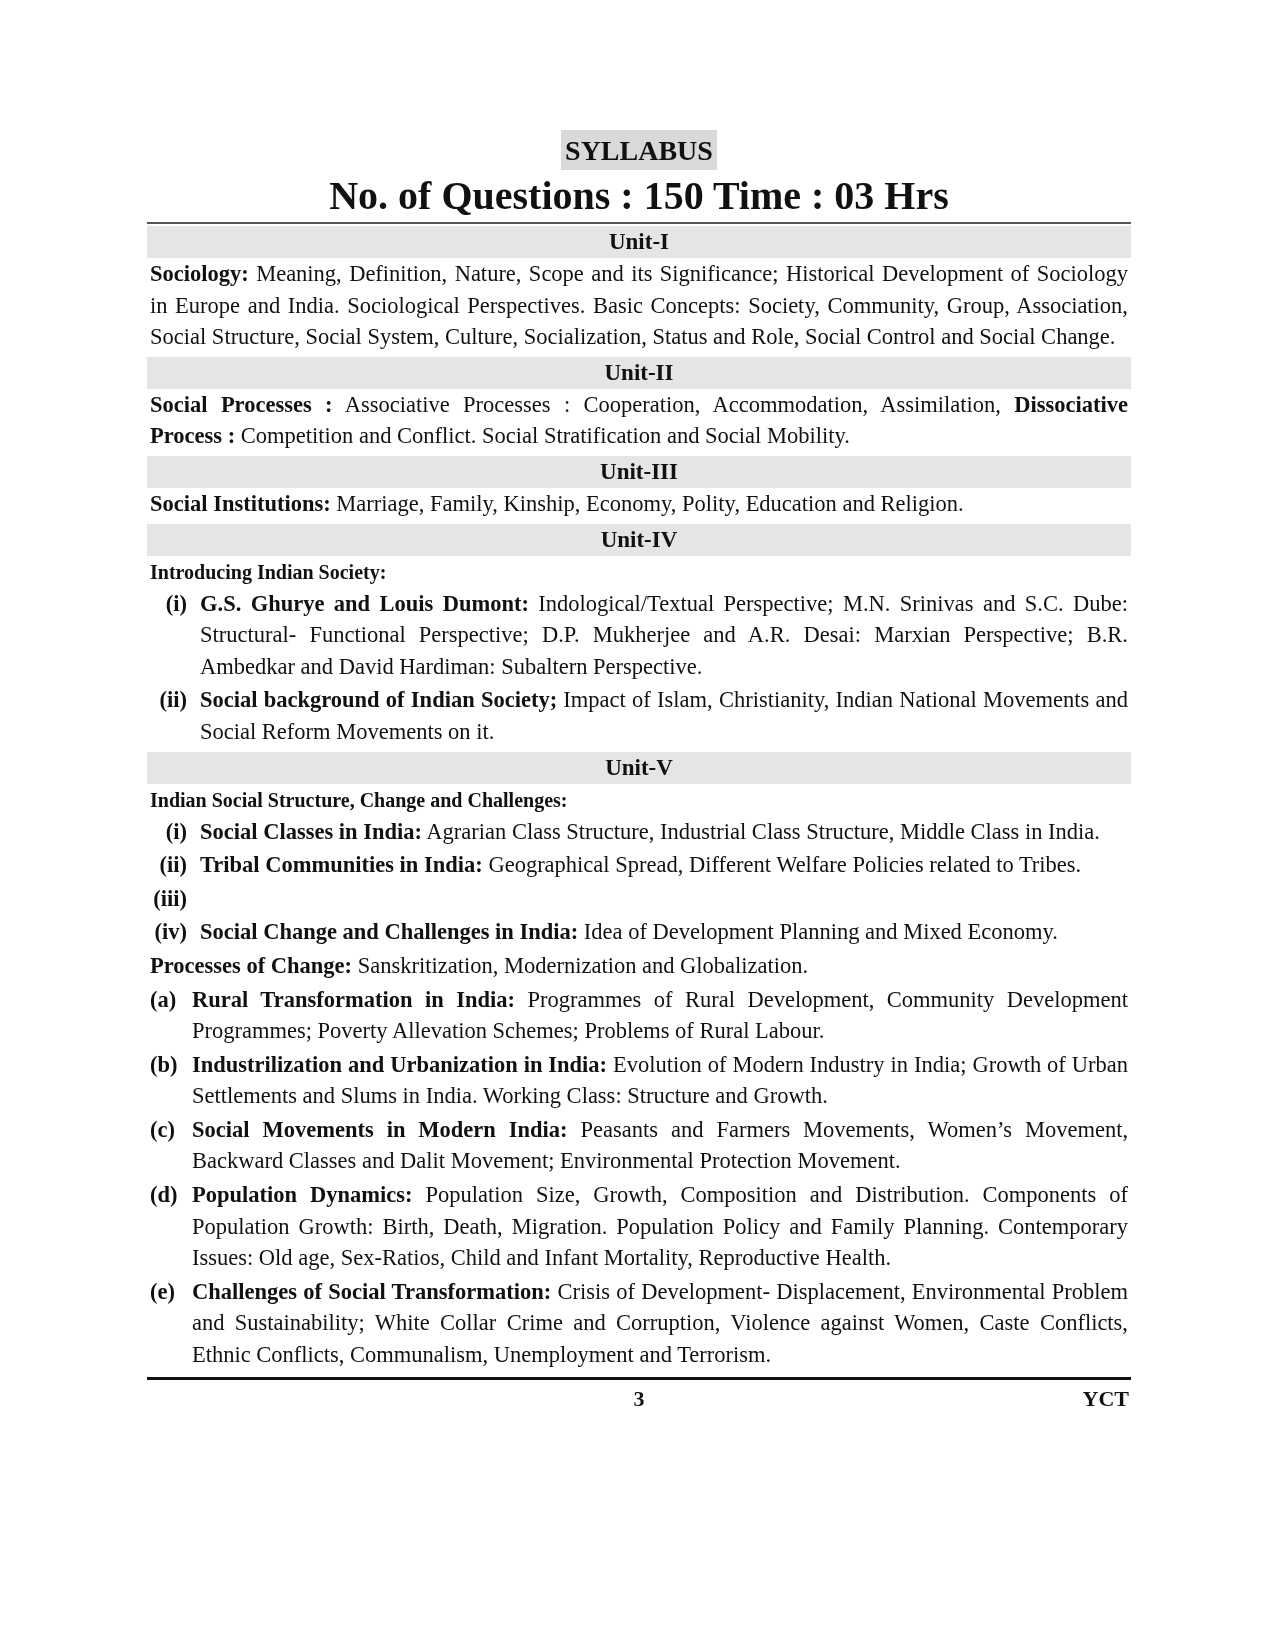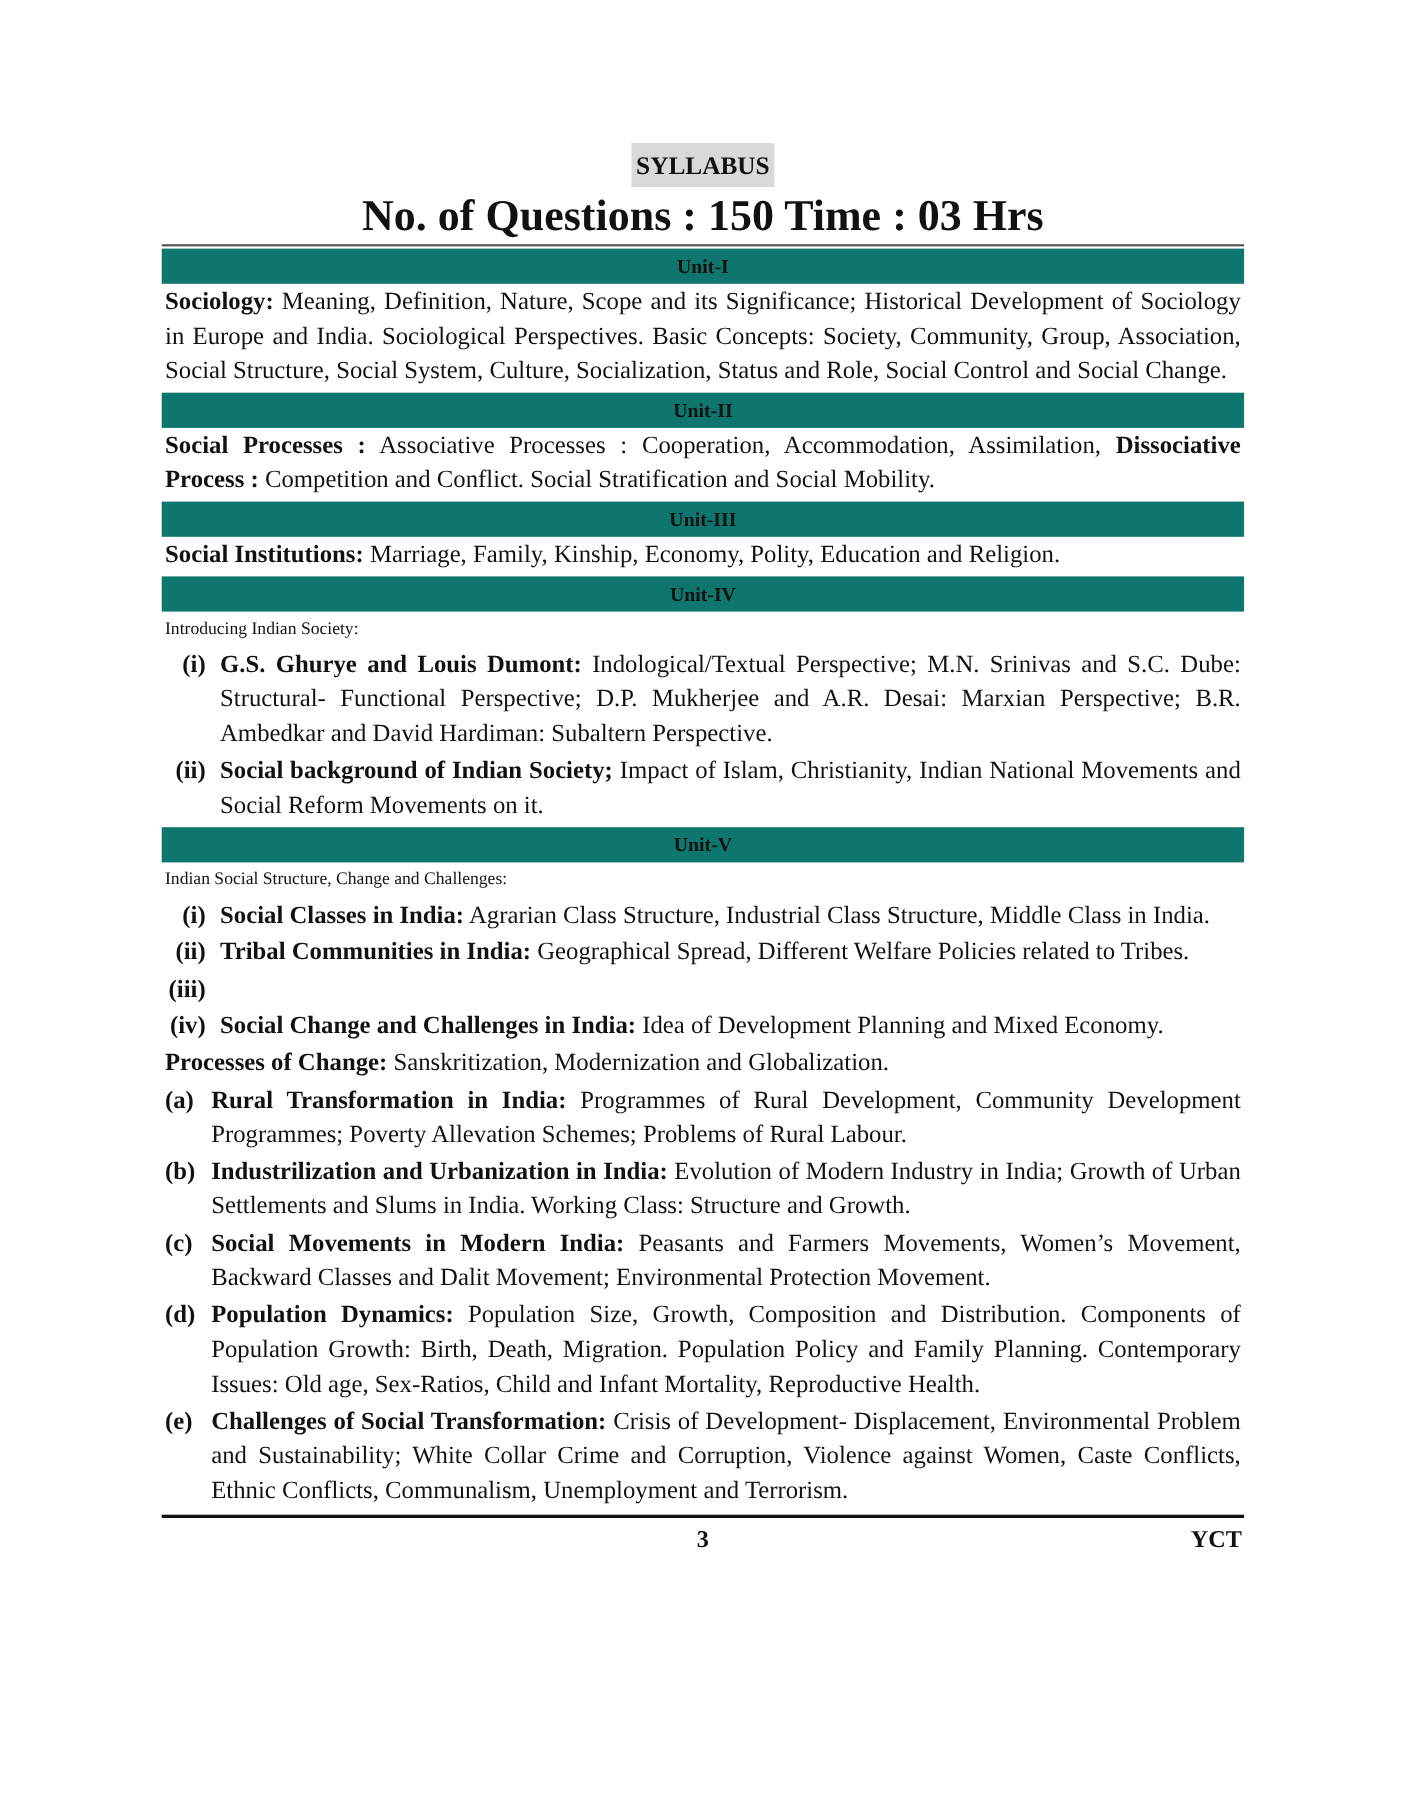--- a/index.html
+++ b/index.html
@@ -6,43 +6,43 @@
   body {
     width: 1275px; height: 1650px; position: relative; overflow: hidden;
     font-family: "Liberation Serif", "DejaVu Serif", serif; color: #111;
   }
   .page {
     position: absolute; left: 147px; top: 124px; width: 984px;
   }
   .title-block { text-align: center; }
   .syllabus-title {
     display: inline-block; background: #d9d9d9; font-weight: bold;
-    font-size: 23px; line-height: 38px; padding: 2px 4px 0 4px; margin: 6px 0 0 0;
+    font-size: 28px; line-height: 38px; padding: 2px 4px 0 4px; margin: 6px 0 0 0;
     letter-spacing: 0px;
   }
   .paper-title {
     font-weight: bold; font-size: 32px; line-height: 38px; margin-top: 12px;
   }
   .qs-title {
     font-weight: bold; font-size: 40px; line-height: 38px; margin-top: 7px;
   }
   .top-rule {
     border-top: 2px solid #555; margin-top: 7px;
   }
   .unit-head {
-    background: #0f766e; text-align: center; font-weight: bold;
-    font-size: 18px; line-height: 32px; margin-top: 2px;
+    background: #e5e5e5; text-align: center; font-weight: bold;
+    font-size: 23px; line-height: 32px; margin-top: 2px;
   }
   .para {
     font-size: 22.5px; line-height: 31.6px; text-align: justify;
     padding: 0 3px 2px 3px;
   }
   .para b { font-weight: bold; }
   .sub-head {
-    font-size: 16px; line-height: 32px; font-weight: normal; padding: 0 3px;
+    font-size: 20px; line-height: 32px; font-weight: bold; padding: 0 3px;
   }
   .item {
     display: flex; font-size: 22.5px; line-height: 31.6px; padding: 0 3px 2px 3px;
   }
   .item .marker { font-weight: bold; flex: 0 0 auto; text-align: right; }
   .item .body { flex: 1 1 auto; text-align: justify; }
   .roman .marker { width: 37px; padding-right: 13px; }
   .alpha .marker { width: 30px; padding-right: 12px; text-align: left; }
   .bottom-rule { border-top: 3px solid #111; margin-top: 4px; }
   .footer {

